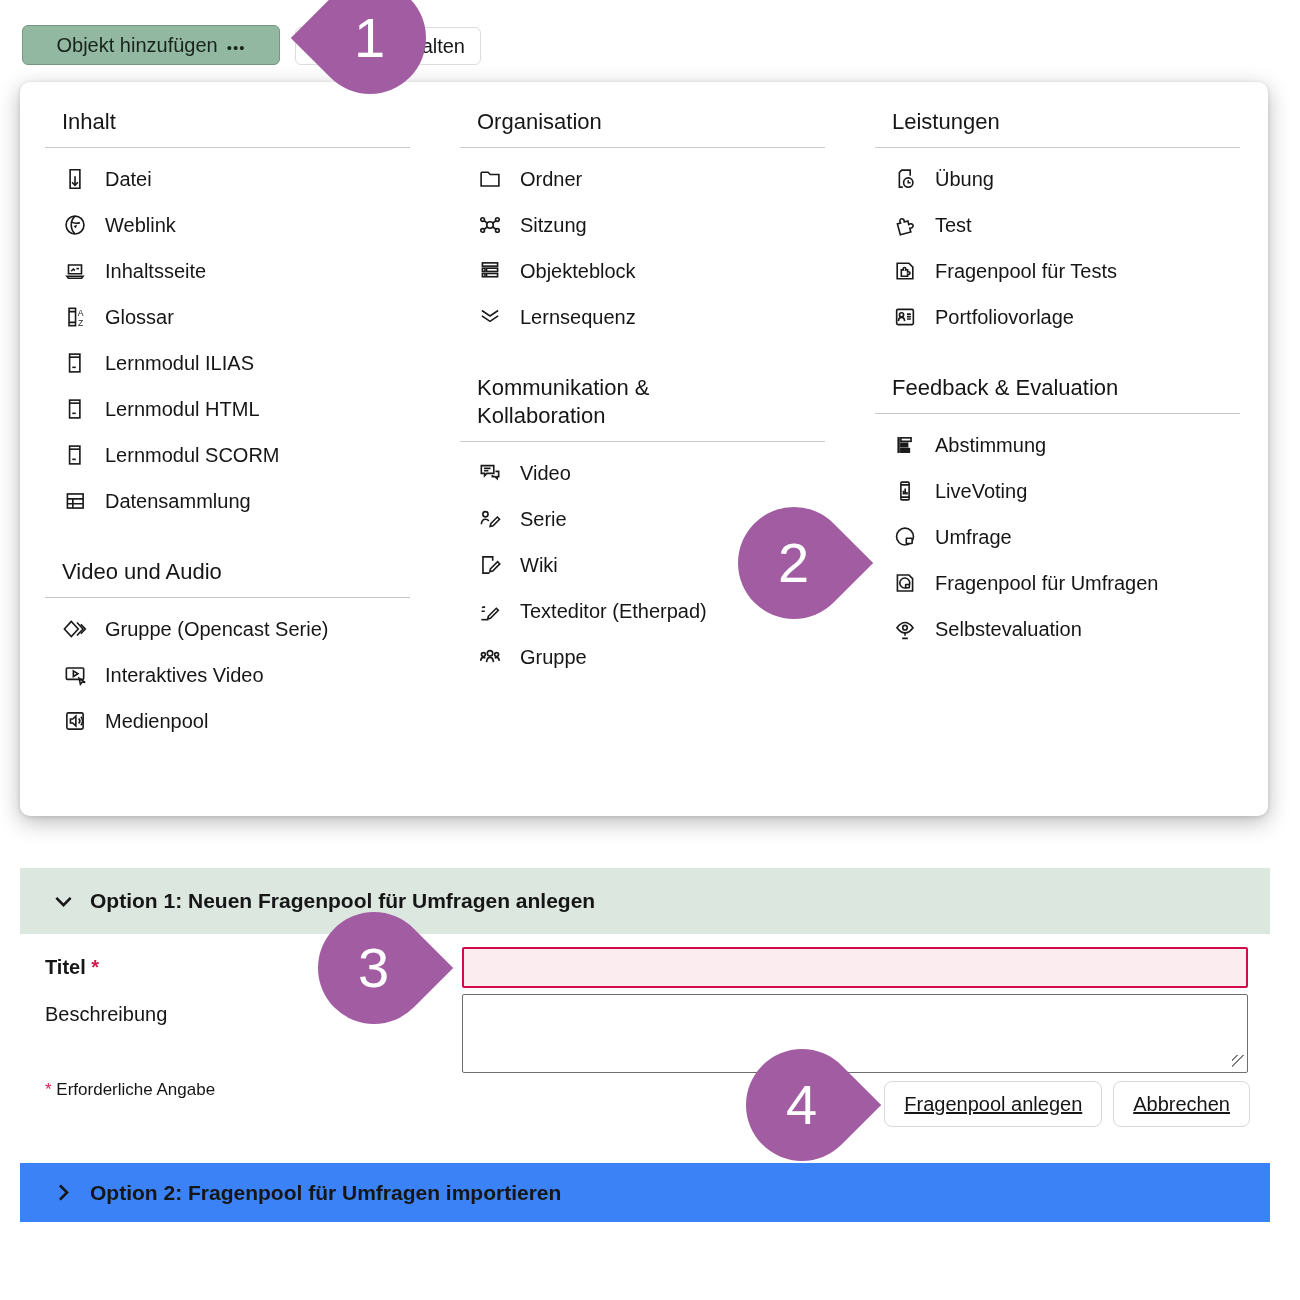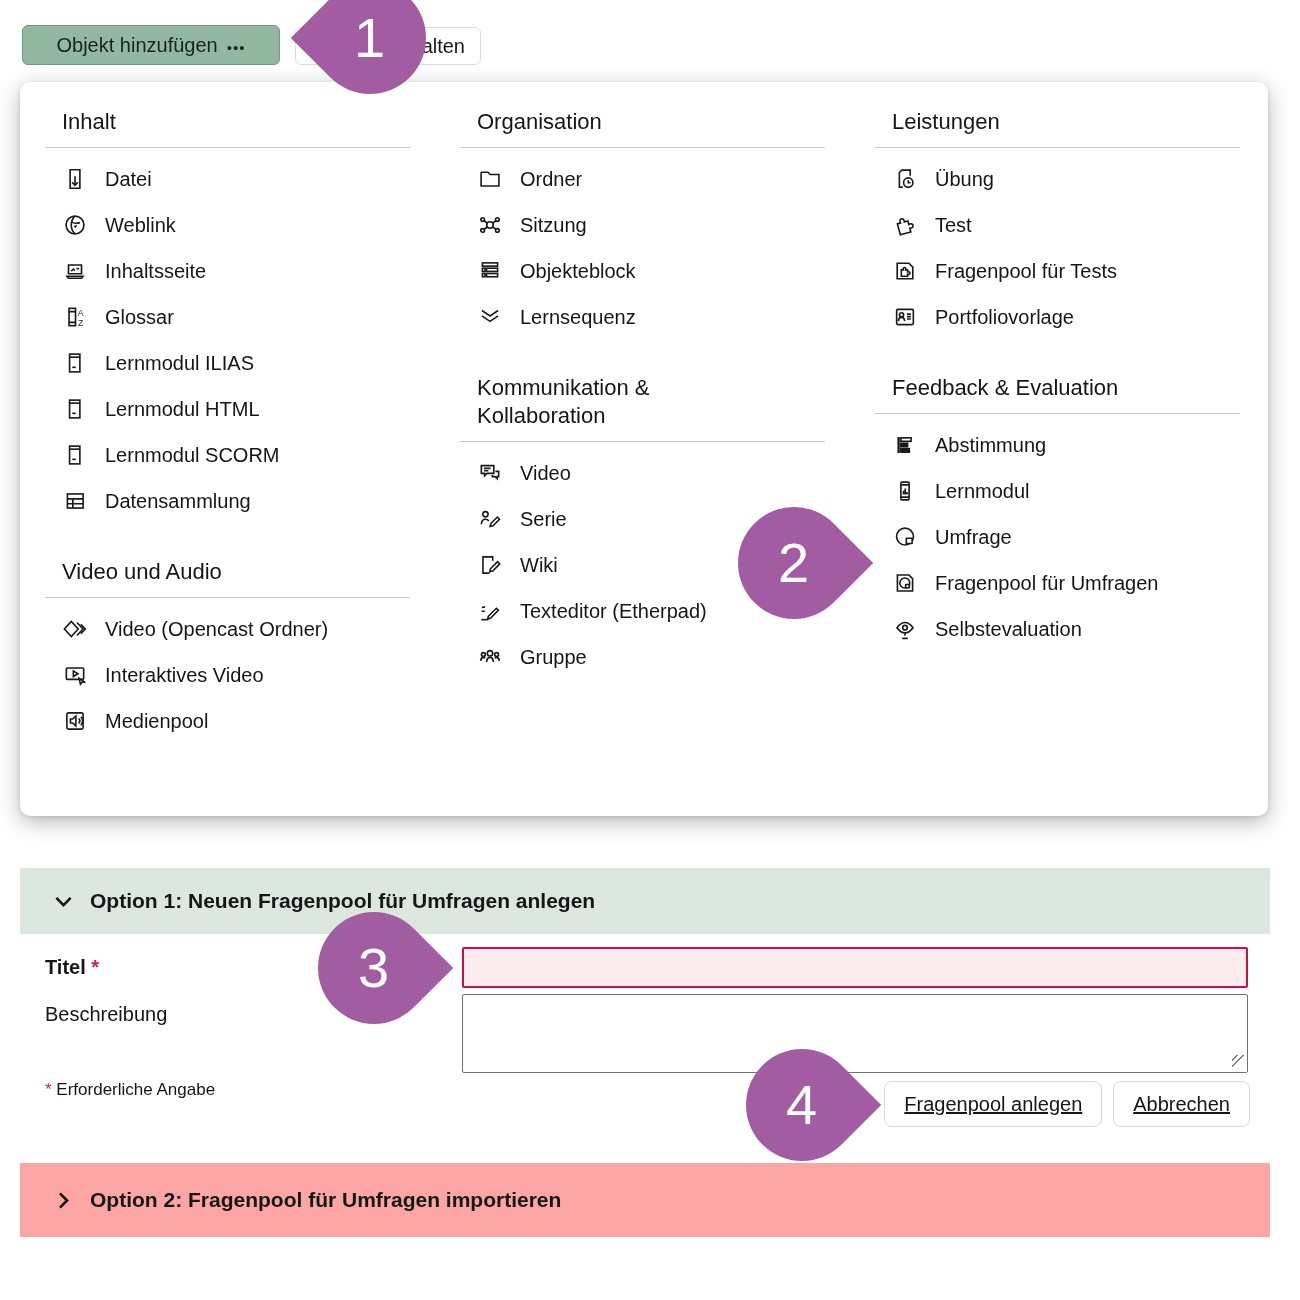--- a/index.html
+++ b/index.html
@@ -51,21 +51,21 @@
   .tip-right{border-radius:50% 0 50% 50%;transform:rotate(45deg);}
   .tip-left{border-radius:50% 50% 50% 0;transform:rotate(45deg);}
   .callout span{transform:rotate(-45deg);font-size:56px;line-height:1;color:#fff;}
   
   .opt-bar{
     position:absolute;left:20px;width:1250px;box-sizing:border-box;
     display:flex;align-items:center;gap:17px;padding-left:34px;
     font-size:21px;font-weight:700;color:#161616;cursor:pointer;
   }
   .opt1{top:868px;height:66px;background:#dce7e0;}
-  .opt2{top:1163px;height:74px;background:#fca5a5;}
+  .opt2{top:1163px;height:59px;background:#3b82f6;}
   .opt-bar svg{width:19px;height:19px;flex:0 0 19px;}
   .fld-label{position:absolute;left:45px;font-size:20px;color:#161616;}
   .req{color:#d6174c;}
   .titel-input{
     position:absolute;left:462px;top:947px;width:786px;height:41px;box-sizing:border-box;
     background:#fbecef;border:2px solid #d2094a;border-radius:2px;
     font-size:20px;padding:0 10px;font-family:"Liberation Sans",sans-serif;outline:none;
   }
   .desc-area{
     position:absolute;left:462px;top:994px;width:786px;height:79px;box-sizing:border-box;
@@ -269,21 +269,21 @@
               <use href="#i-data-table"></use>
             </svg><span>Datensammlung</span></li>
         </ul>
     </div>
     <div class="section">
       <h3 class="section-title">Video und Audio</h3>
       <ul class="items">
 
       <li class="mi"><svg class="icon" viewBox="0 0 24 24">
               <use href="#i-opencast-video"></use>
-            </svg><span>Video (Opencast Ordner)</span></li>
+            </svg><span>Gruppe (Opencast Serie)</span></li>
           <li class="mi"><svg class="icon" viewBox="0 0 24 24">
               <use href="#i-interactive-video"></use>
             </svg><span>Interaktives Video</span></li>
           <li class="mi"><svg class="icon" viewBox="0 0 24 24">
               <use href="#i-mediapool"></use>
             </svg><span>Medienpool</span></li>
         </ul>
     </div>
   </div>
 
@@ -351,21 +351,21 @@
     </div>
     <div class="section">
       <h3 class="section-title">Feedback &amp; Evaluation</h3>
       <ul class="items">
 
       <li class="mi"><svg class="icon" viewBox="0 0 24 24">
               <use href="#i-poll"></use>
             </svg><span>Abstimmung</span></li>
           <li class="mi"><svg class="icon" viewBox="0 0 24 24">
               <use href="#i-live-voting"></use>
-            </svg><span>Lernmodul</span></li>
+            </svg><span>LiveVoting</span></li>
           <li class="mi"><svg class="icon" viewBox="0 0 24 24">
               <use href="#i-survey"></use>
             </svg><span>Umfrage</span></li>
           <li class="mi"><svg class="icon" viewBox="0 0 24 24">
               <use href="#i-question-pool-survey"></use>
             </svg><span>Fragenpool für Umfragen</span></li>
           <li class="mi"><svg class="icon" viewBox="0 0 24 24">
               <use href="#i-self-evaluation"></use>
             </svg><span>Selbstevaluation</span></li>
         </ul>

